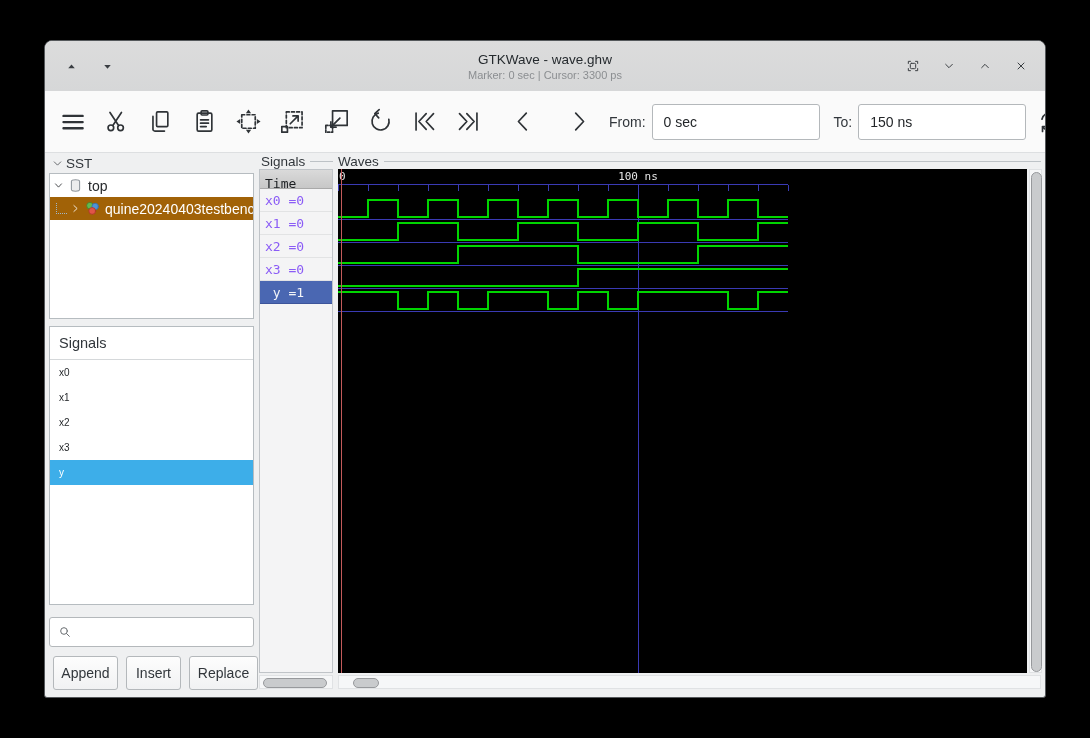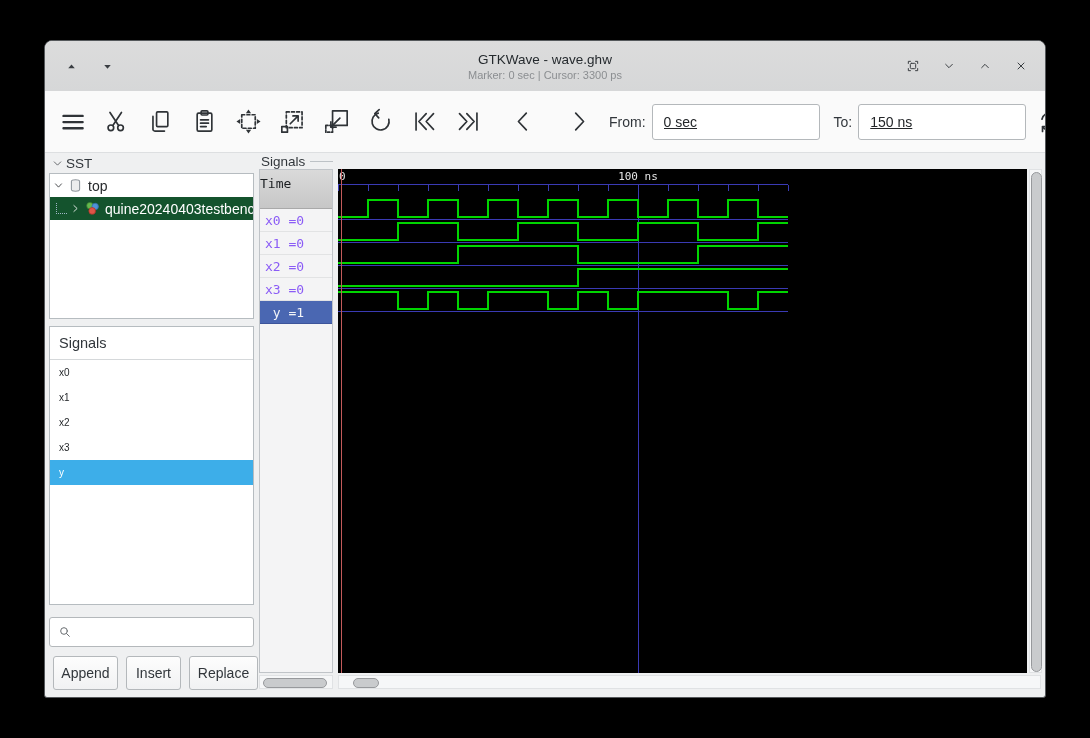--- a/index.html
+++ b/index.html
@@ -21,21 +21,21 @@
   .wbtn svg{width:16px;height:16px;}
   
   .toolbar{position:absolute;left:0;top:50px;width:100%;height:62px;background:#fafafa;
            border-bottom:1px solid #dddfe1;display:flex;align-items:center;padding:12px 10px;box-sizing:border-box;}
   .tgroup{display:flex;align-items:center;gap:10px;}
   .tbtn{width:34px;height:36px;background:none;border:none;padding:0;display:flex;align-items:center;justify-content:center;color:#2f3337;}
   .tbtn svg{width:27px;height:27px;}
   .tgroup .tbtn:nth-child(11),.tgroup .tbtn:nth-child(12){margin-left:11px;}
   .tlabel{font-size:14px;color:#31363b;margin:0 6px 0 14px;}
   .tinput{width:168px;height:36px;box-sizing:border-box;background:#fff;border:1px solid #b4b8bb;
-          border-radius:3px;font-family:"Liberation Sans",sans-serif;font-size:14px;color:#232629;padding:0 11px;outline:none;text-decoration:underline;}
+          border-radius:3px;font-family:"Liberation Sans",sans-serif;font-size:14px;color:#232629;padding:0 11px;outline:none;}
   #reload-slot{margin-left:10px;}
   
   .icn{fill:none;stroke:currentColor;stroke-width:1.5;stroke-linecap:round;stroke-linejoin:round;}
   
   .frame-label{position:absolute;height:16px;display:flex;align-items:center;font-size:13.5px;color:#31363b;}
   .frame-label .chev{width:13px;height:13px;margin-right:2px;color:#4a4e52;}
   .frame-label.lined::after{content:'';flex:1;border-top:1px solid #bdc2c6;margin-left:5px;}
   
   .sst-label{left:6px;top:114px;width:200px;}
   .treebox{position:absolute;left:4px;top:132px;width:205px;height:146px;background:#fff;
@@ -54,23 +54,23 @@
   .searchbox svg{width:16px;height:16px;color:#6a6e72;flex:none;}
   .searchbox input{border:none;outline:none;background:none;flex:1;font-size:13px;font-family:"Liberation Sans",sans-serif;padding:0 6px;}
   .fbuttons{position:absolute;left:4px;top:615px;width:205px;height:34px;}
   .fbtn{position:absolute;top:0;height:34px;background:linear-gradient(#fdfdfd,#f1f2f3);
         border:1px solid #b4b8bb;border-radius:3px;font-family:"Liberation Sans",sans-serif;
         font-size:14px;color:#31363b;box-sizing:border-box;}
   
   .names-label{left:216px;top:112px;width:72px;}
   .namesbox{position:absolute;left:214px;top:128px;width:74px;height:504px;background:#f4f4f5;
             border:1px solid #c0c4c8;box-sizing:border-box;overflow:hidden;}
-  .time-header{height:39px;line-height:27px;background:linear-gradient(#dadada,#c7c7c7);
+  .time-header{height:19px;line-height:27px;background:linear-gradient(#dadada,#c7c7c7);
                border-bottom:1px solid #a9a9a9;font-family:"DejaVu Sans Mono",monospace;
-               font-size:13px;color:#1b1e21;box-sizing:border-box;}
+               font-size:13px;color:#1b1e21;padding-left:5px;box-sizing:border-box;}
   .nrow{height:23px;line-height:23px;font-family:"DejaVu Sans Mono",monospace;font-size:13px;
         color:#8b5cf6;padding-left:5px;border-bottom:1px solid #e2e3e4;white-space:pre;box-sizing:border-box;}
   .nrow.sel{color:#f2f4f8;border-bottom:1px solid #3c549a;}
   
   .waves-label{left:293px;top:112px;width:703px;}
   .wavecanvas{position:absolute;left:293px;top:128px;width:689px;height:504px;background:#000;}
   .vscroll{position:absolute;left:984px;top:128px;width:13px;height:504px;background:#f6f7f8;
            border:1px solid #e0e2e4;box-sizing:border-box;}
   .vscroll .thumb{position:absolute;left:1px;top:2px;width:9px;height:498px;background:#c9cbcd;
                   border:1px solid #97999c;border-radius:6px;}
@@ -228,21 +228,21 @@
         <div class="tree-row">
           <svg viewBox="0 0 24 24" class="icn exp" style="width: 13px; height: 13px;">
             <path d="M6.5 9l5.5 6 5.5-6"></path>
           </svg>
           <svg viewBox="0 0 24 24" class="icn typ" style="width: 17px; height: 17px;">
             <ellipse cx="12" cy="6.6" rx="5.8" ry="2.7" fill="#eceded" stroke="#8f969c"></ellipse>
             <path d="M6.2 6.6v10.6c0 1.6 2.6 2.8 5.8 2.8s5.8-1.2 5.8-2.8V6.6" fill="#eceded" stroke="#8f969c"></path>
           </svg>
           <span>top</span>
         </div>
-        <div class="tree-row" style="background: #14532d; color: rgb(255, 255, 255); text-align: right;">
+        <div class="tree-row" style="background: #a16207; color: rgb(255, 255, 255); text-align: right;">
           <span class="guide"></span>
           <svg viewBox="0 0 24 24" class="icn exp" style="width: 13px; height: 13px;">
             <path d="M9 6.5l6 5.5-6 5.5"></path>
           </svg>
           <svg viewBox="0 0 24 24" class="icn typ" style="width: 17px; height: 17px;">
             <circle cx="8.4" cy="8" r="4.6" fill="#63b94e" stroke="#3e7f31" stroke-width="1"></circle>
             <circle cx="15.8" cy="9.2" r="4.6" fill="#4f93d6" stroke="#2f6ca8" stroke-width="1"></circle>
             <circle cx="11.6" cy="15.4" r="4.8" fill="#e05548" stroke="#a83328" stroke-width="1"></circle>
           </svg>
           <span>quine20240403testbenc</span>
@@ -282,20 +282,23 @@
           <div class="nrow">x1 =0</div>
           <div class="nrow">x2 =0</div>
           <div class="nrow">x3 =0</div>
           <div class="nrow sel" style="background: rgb(74, 103, 178);"> y =1</div>
         </div>
     </div>
     <div class="hscroll mid">
       <div class="thumb"></div>
     </div>
 
+    <div class="frame-label lined waves-label">
+      <span>Waves</span>
+    </div>
     <div class="wavecanvas" id="wave-canvas"><svg width="689" height="504" shape-rendering="crispEdges">
           <line x1="300.5" y1="15" x2="300.5" y2="504" stroke="#3a3ab4" stroke-width="1"></line>
           <line x1="0" y1="15.5" x2="450" y2="15.5" stroke="#3a3ab4" stroke-width="1"></line>
           <line x1="0.5" y1="15.5" x2="0.5" y2="21.5" stroke="#3a3ab4" stroke-width="1"></line>
           <line x1="30.5" y1="15.5" x2="30.5" y2="21.5" stroke="#3a3ab4" stroke-width="1"></line>
           <line x1="60.5" y1="15.5" x2="60.5" y2="21.5" stroke="#3a3ab4" stroke-width="1"></line>
           <line x1="90.5" y1="15.5" x2="90.5" y2="21.5" stroke="#3a3ab4" stroke-width="1"></line>
           <line x1="120.5" y1="15.5" x2="120.5" y2="21.5" stroke="#3a3ab4" stroke-width="1"></line>
           <line x1="150.5" y1="15.5" x2="150.5" y2="21.5" stroke="#3a3ab4" stroke-width="1"></line>
           <line x1="180.5" y1="15.5" x2="180.5" y2="21.5" stroke="#3a3ab4" stroke-width="1"></line>

